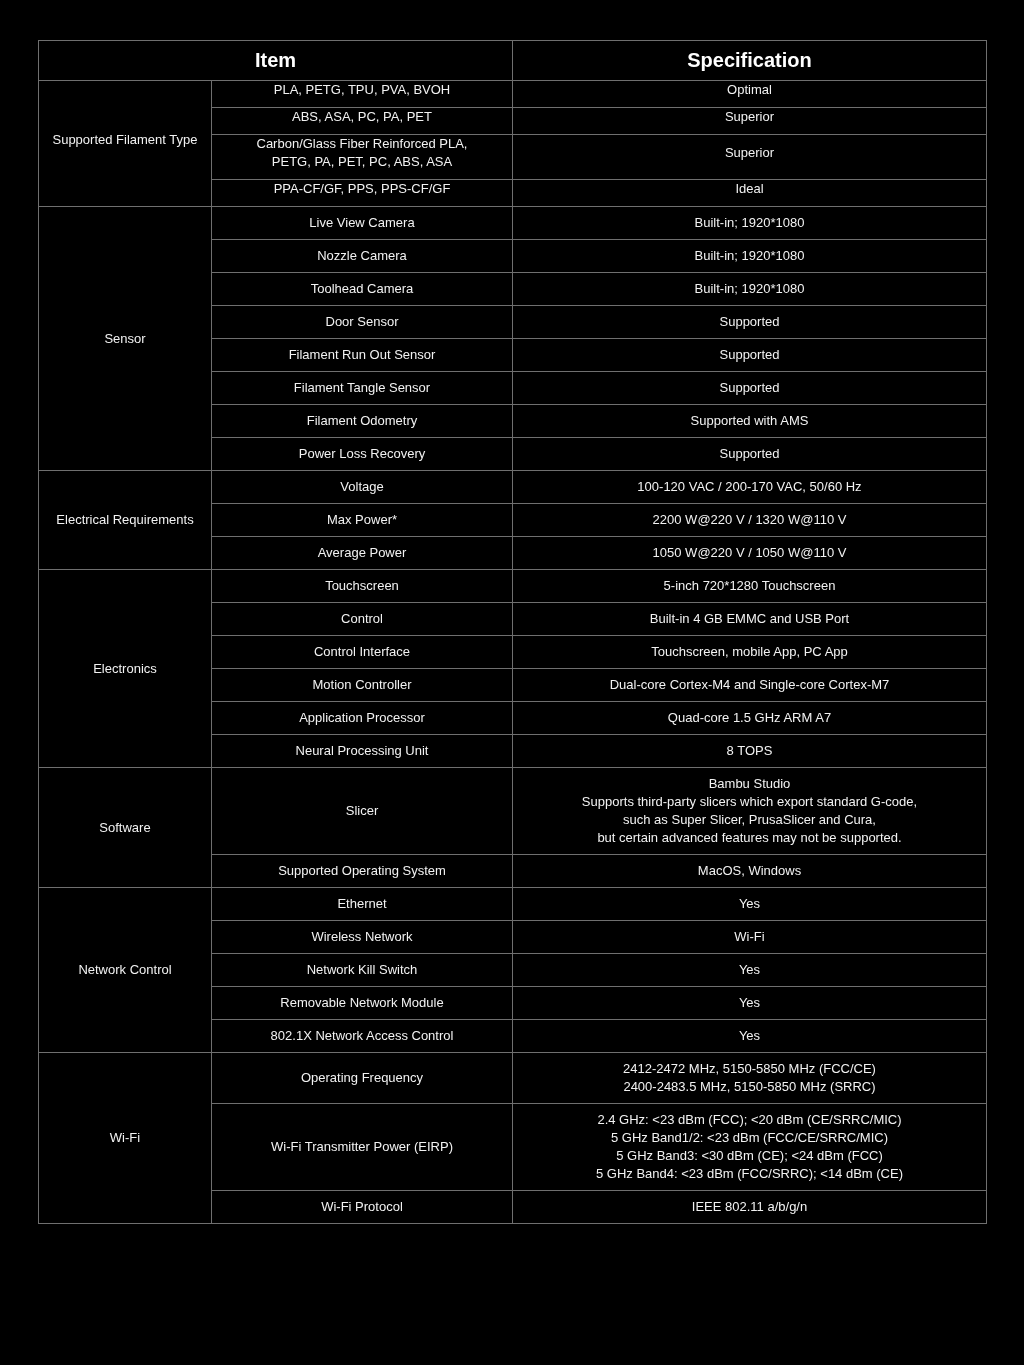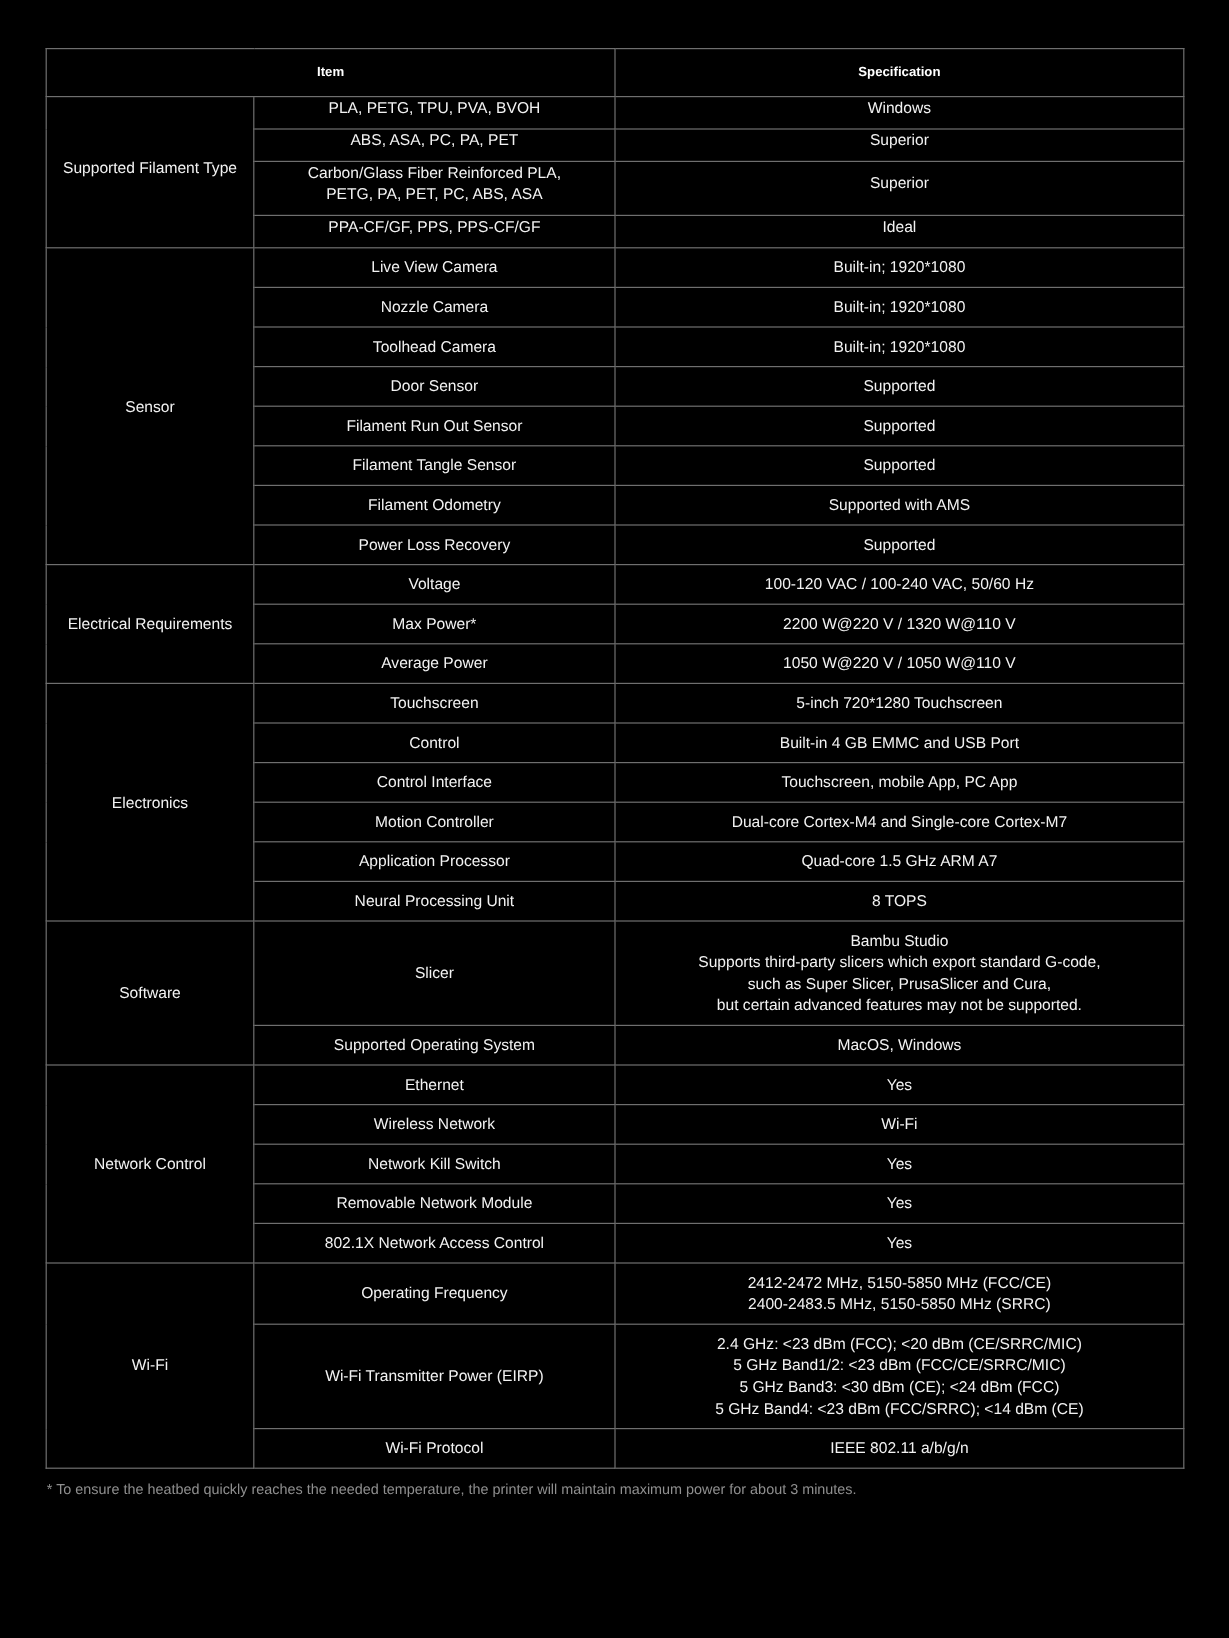--- a/index.html
+++ b/index.html
@@ -26,21 +26,21 @@
     text-align: center;
     vertical-align: middle;
     color: #f2f2f2;
     font-size: 13px;
     line-height: 18px;
     padding: 7px 10px;
     white-space: pre-line;
     font-weight: 400;
   }
   .spec-table th {
-    font-size: 11px;
+    font-size: 20px;
     font-weight: 700;
     color: #ffffff;
     padding: 10px 10px;
     line-height: 19px;
   }
   .spec-table td.cat {
     font-size: 13px;
   }
   .spec-table tr.tall td { padding-top: 0; padding-bottom: 8px; }
   .footnote {
@@ -66,21 +66,21 @@
       <tr>
         <th colspan="2">Item</th>
         <th>Specification</th>
       </tr>
     </thead>
     <tbody>
 
       <tr class="tall">
         <td class="cat" rowspan="4">Supported Filament Type</td>
         <td>PLA, PETG, TPU, PVA, BVOH</td>
-        <td>Windows</td>
+        <td>Optimal</td>
       </tr>
       <tr class="tall">
         <td>ABS, ASA, PC, PA, PET</td>
         <td>Superior</td>
       </tr>
       <tr class="tall">
         <td>Carbon/Glass Fiber Reinforced PLA,
 PETG, PA, PET, PC, ABS, ASA</td>
         <td>Superior</td>
       </tr>
@@ -119,21 +119,21 @@
         <td>Supported with AMS</td>
       </tr>
       <tr>
         <td>Power Loss Recovery</td>
         <td>Supported</td>
       </tr>
 
       <tr>
         <td class="cat" rowspan="3">Electrical Requirements</td>
         <td>Voltage</td>
-        <td>100-120 VAC / 100-240 VAC, 50/60 Hz</td>
+        <td>100-120 VAC / 200-170 VAC, 50/60 Hz</td>
       </tr>
       <tr>
         <td>Max Power*</td>
         <td>2200 W@220 V / 1320 W@110 V</td>
       </tr>
       <tr>
         <td>Average Power</td>
         <td>1050 W@220 V / 1050 W@110 V</td>
       </tr>
 
@@ -210,14 +210,13 @@
 5 GHz Band1/2: &lt;23 dBm (FCC/CE/SRRC/MIC)
 5 GHz Band3: &lt;30 dBm (CE); &lt;24 dBm (FCC)
 5 GHz Band4: &lt;23 dBm (FCC/SRRC); &lt;14 dBm (CE)</td>
       </tr>
       <tr>
         <td>Wi-Fi Protocol</td>
         <td>IEEE 802.11 a/b/g/n</td>
       </tr>
     </tbody>
   </table>
-  <div class="footnote">* To ensure the heatbed quickly reaches the needed temperature, the printer will maintain maximum power for about 3 minutes.</div>
 </div>
 
 </body></html>

